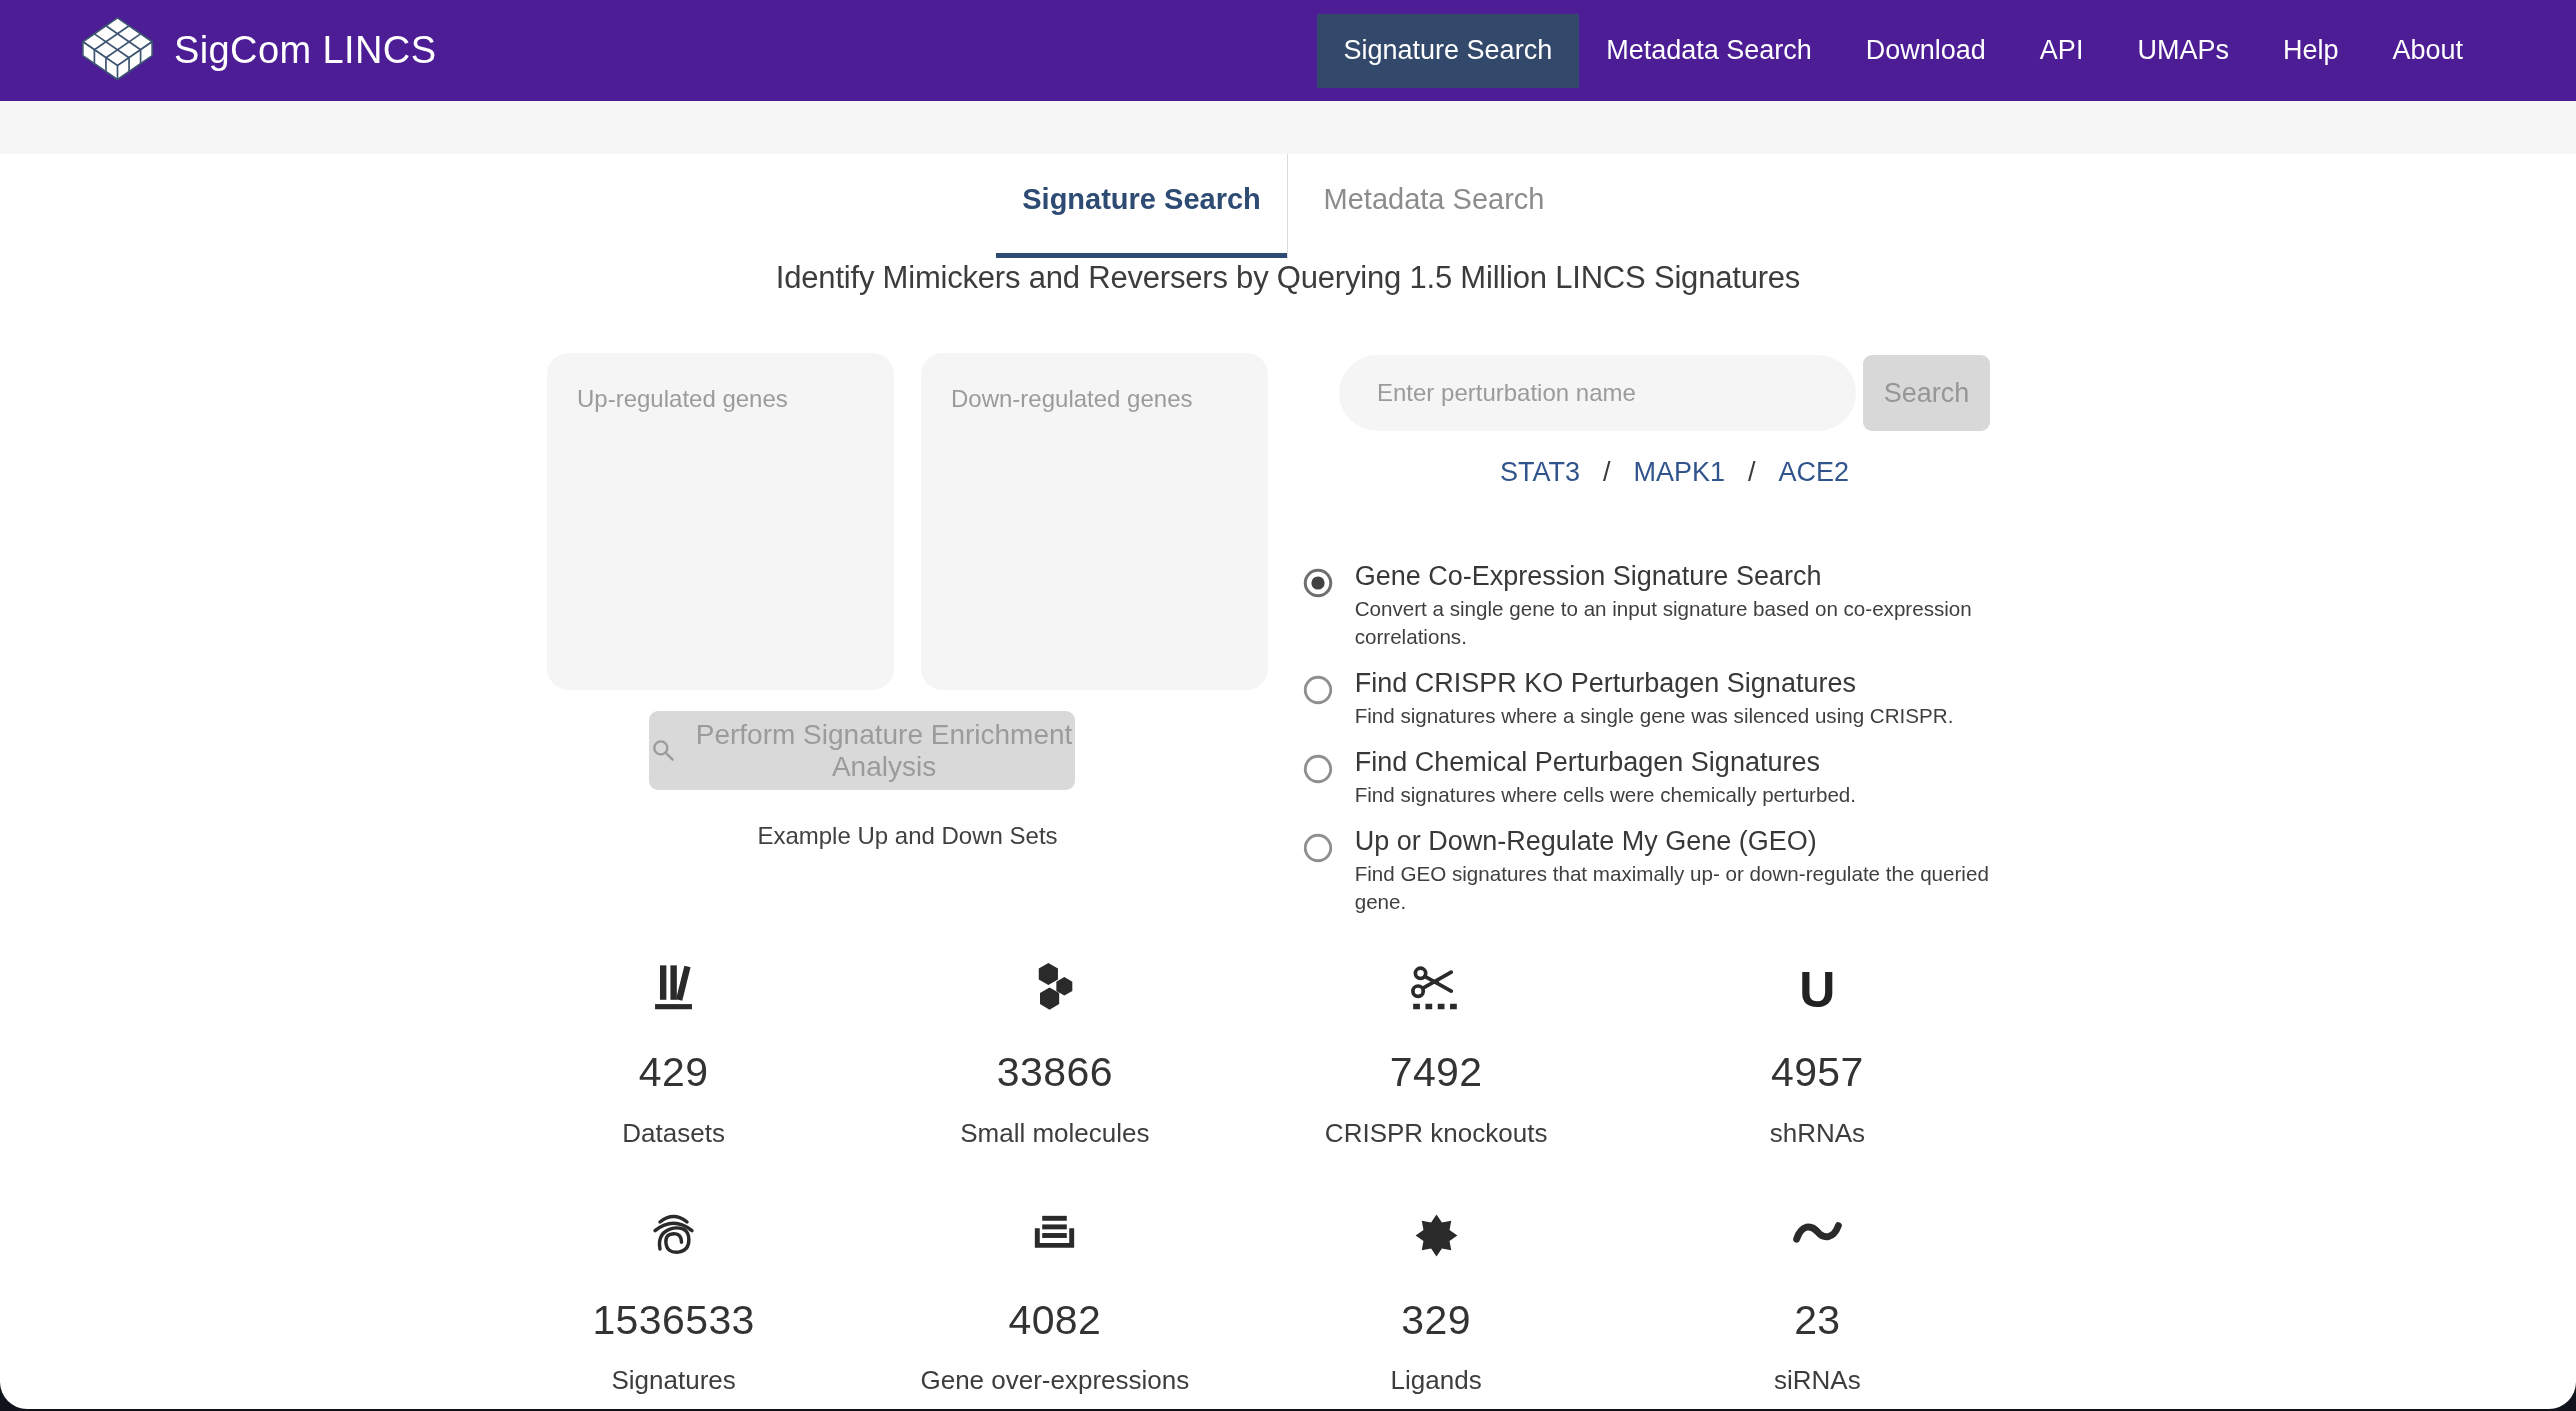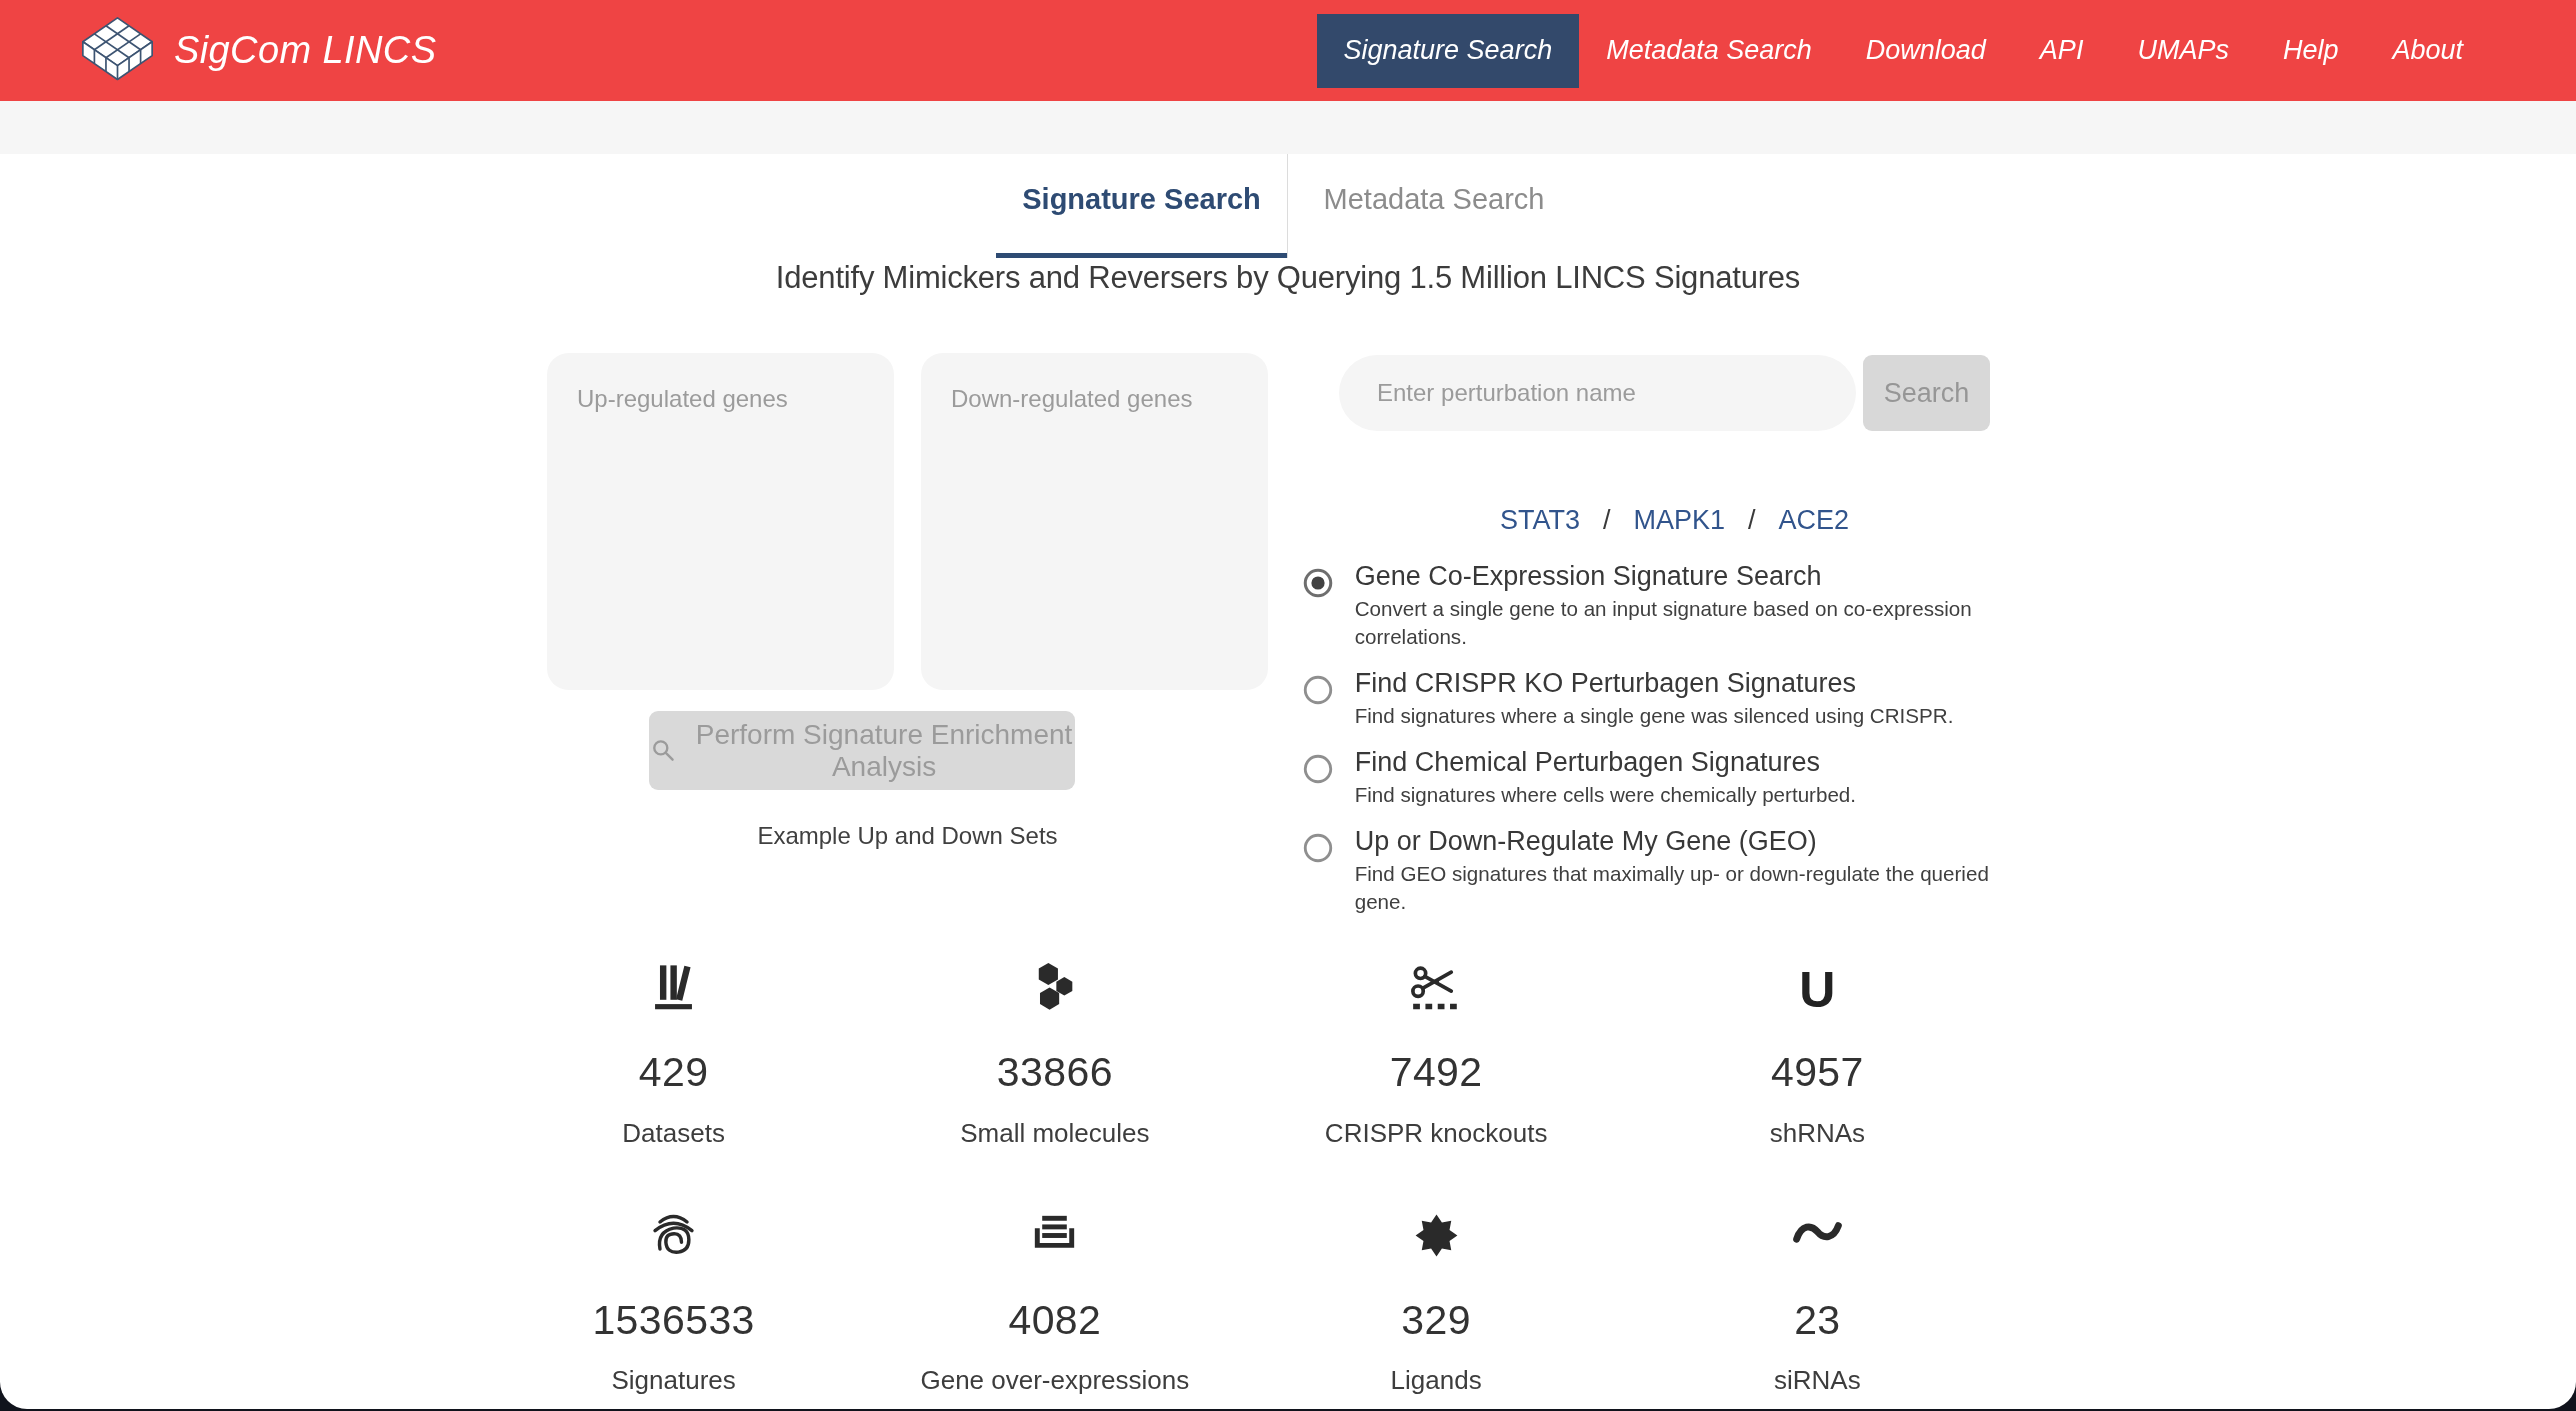--- a/index.html
+++ b/index.html
@@ -2,21 +2,21 @@
 <html style="font-size:14.3px"><head>
 <meta charset="utf-8">
 <style>
   * { margin:0; padding:0; box-sizing:border-box; }
   html,body { width:2576px; height:1411px; overflow:hidden; background:#ffffff;
     font-family:"Liberation Sans","DejaVu Sans",sans-serif; }
   .stage { position:relative; width:2576px; height:1411px; }
 
   
   .navbar { position:absolute; top:0; left:0; width:2576px; height:101px;
-    background:#ef4444; display:flex; align-items:center; justify-content:space-between; z-index:5;font-style:italic; }
+    background:#4c1d95; display:flex; align-items:center; justify-content:space-between; z-index:5; }
   .brand { display:flex; align-items:center; gap:18px; margin-left:79px; cursor:pointer; }
   .brand svg { width:77px; height:86px; }
   .brand-title { color:#ffffff; font-size:38px; font-weight:400; letter-spacing:0.4px; }
   .nav-menu { display:flex; align-items:center; margin-right:86px; }
   .nav-item { color:#ffffff; font-size:27px; font-weight:500; padding:21.5px 27px;
     cursor:pointer; white-space:nowrap; }
   .nav-item.active { background:#33496b; }
 
   
   .footer-bar { position:absolute; left:0; right:0; top:1360px; height:52px; background:#10131c; z-index:1; }
@@ -56,21 +56,21 @@
   
   .pert-input { position:absolute; top:254px; left:1339px; width:517px; height:76px;
     background:#f5f5f5; border:none; border-radius:39px; outline:none; padding:0 38px;
     font-family:inherit; font-size:24px; color:#3c3c3c; }
   .pert-input::placeholder { color:#9b9b9b; }
   .search-btn { position:absolute; top:254px; left:1863px; width:127px; height:76px;
     background:#d8d8d8; border:none; border-radius:9px; font-family:inherit;
     font-size:27px; color:#969696; cursor:pointer; }
 
   .examples-row { position:absolute; top:356px; left:1339px; width:671px; display:flex;
-    justify-content:center; align-items:center; gap:23px; font-size:27px;margin-top:48px; }
+    justify-content:center; align-items:center; gap:23px; font-size:27px; }
   .gene-link { color:#31548c; cursor:pointer; font-weight:500; }
   .slash { color:#3a3a3a; font-weight:400; }
 
   
   .options { position:absolute; top:458px; left:1301px; width:725px; display:flex;
     flex-direction:column; gap:15px; }
   .option { display:flex; align-items:flex-start; gap:19.7px; cursor:pointer; }
   .option svg { width:34px; height:34px; flex:0 0 34px; margin-top:7.2px; }
   .opt-title { font-size:27px; font-weight:500; color:#383838; line-height:34px; }
   .opt-desc { font-size:20.6px; font-weight:400; color:#3f3f3f; line-height:28px; margin-top:2px; }

